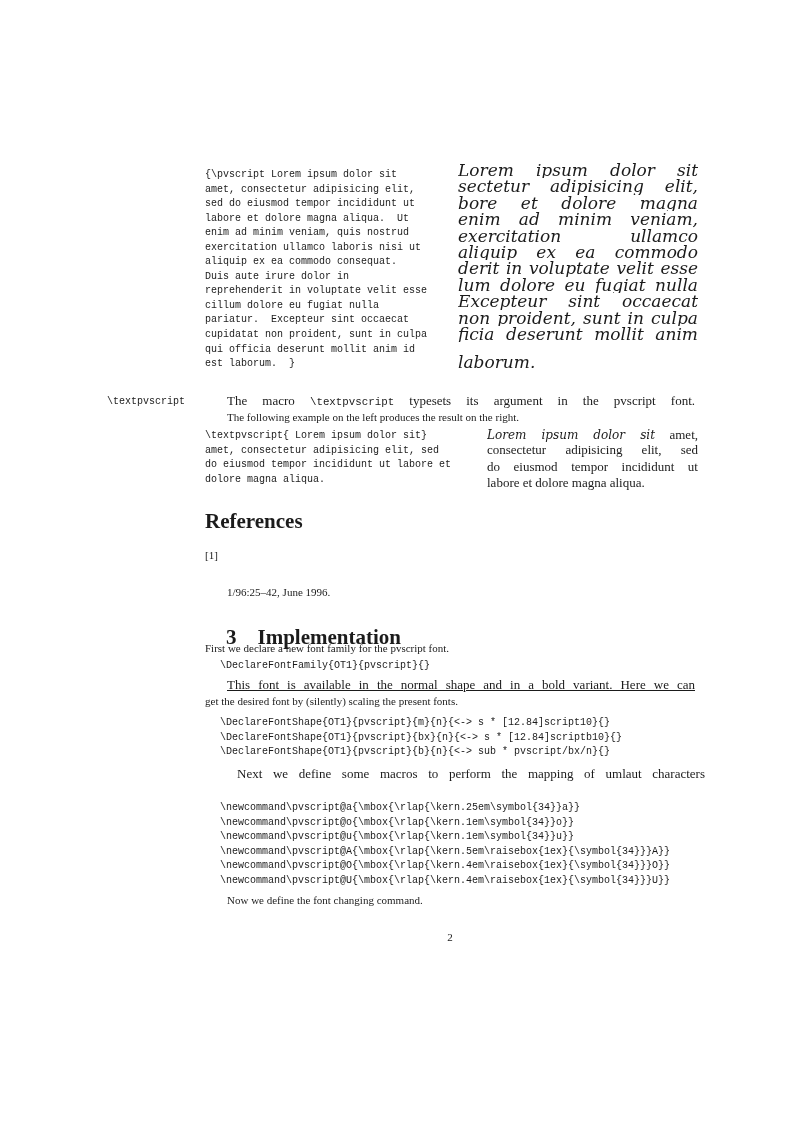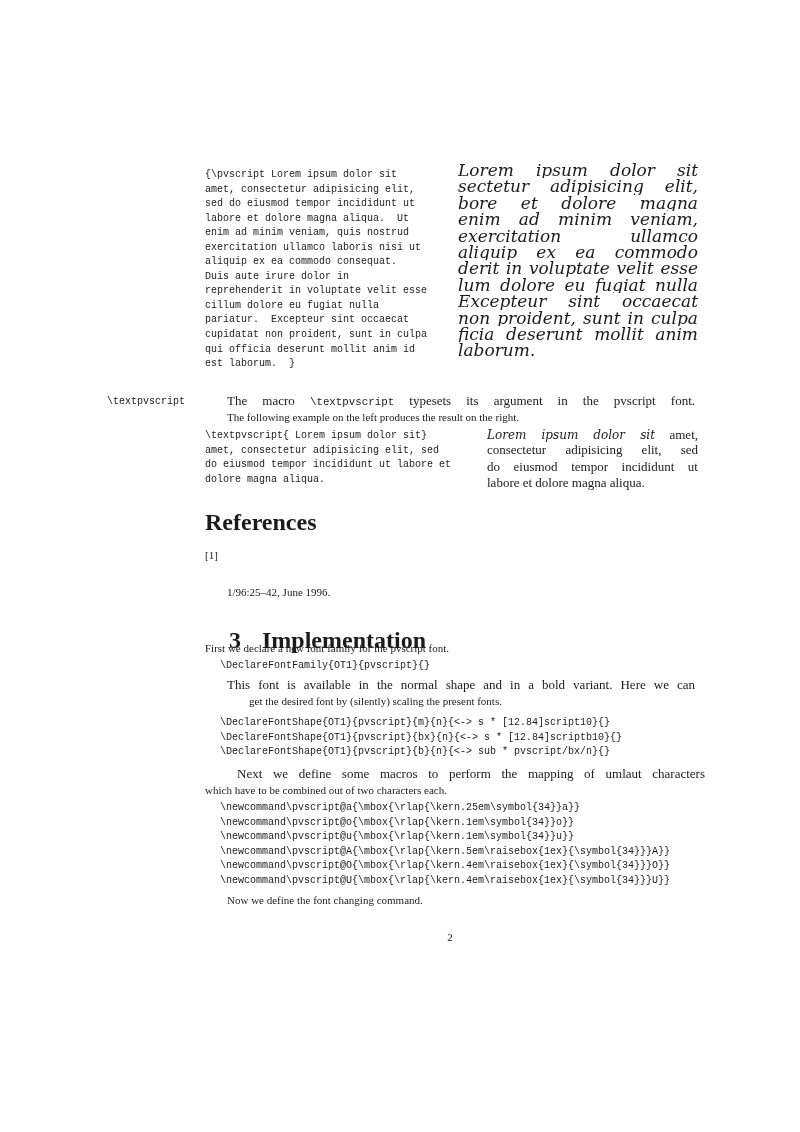--- a/index.html
+++ b/index.html
@@ -43,33 +43,33 @@
   .script-col .script-line {
     font-family: "DejaVu Serif", serif;
     font-style: italic;
     font-size: 17px;
     height: 16.4px;
     line-height: 16.4px;
     text-align: justify;
     text-align-last: justify;
     overflow: hidden;
   }
-  .script-col .script-line:last-child { text-align-last: left; }
+  .script-col .script-line:last-child { text-align-last: left; margin-top: 12px; }
   .jline { text-align: justify; text-align-last: justify; overflow: hidden; white-space: normal; }
   .rline { height: 16.4px; line-height: 16.4px; }
   .it { font-style: italic; }
   .tex-e {
     display: inline-block;
     font-size: 0.82em;
     transform: translateY(2.5px);
     margin: 0 -0.5px;
   }
   h2.heading {
     font-family: "Liberation Serif", serif;
-    font-size: 24px;
+    font-size: 21px;
     font-weight: bold;
     margin: 0;
     white-space: pre;
   }
   .sec-num { margin-right: 21px; }
   .page-number { width: 490px; text-align: center; }
 </style>
 </head>
 <body>
 
@@ -138,31 +138,30 @@
   <h2 class="heading abs" style="left:205px; top:600px;">
     <span class="sec-num">3</span><span>Implementation</span>
   </h2>
 
   <div class="abs serif" style="left:205px; top:640px;">First we declare a new font family for the pvscript font.</div>
 
   <div class="abs mono codeblock" style="left:220px; top:659px;">
       <div class="code-line">\DeclareFontFamily{OT1}{pvscript}{}</div>
     </div>
 
-  <div class="abs serif-wrap jline" style="left:227px; top:677px; width:468px; height:16px;">This font is available in the normal shape and in a bold variant. Here we can</div>
-  <div class="abs serif" style="left:205px; top:693px;margin-left:44px;">get the desired font by (silently) scaling the present fonts.</div>
+  <div class="abs serif-wrap jline" style="left:227px; top:677px; width:468px; height:16px;text-decoration:underline;">This font is available in the normal shape and in a bold variant. Here we can</div>
+  <div class="abs serif" style="left:205px; top:693px;">get the desired font by (silently) scaling the present fonts.</div>
 
   <div class="abs mono codeblock" style="left:220px; top:716px;">
       <div class="code-line">\DeclareFontShape{OT1}{pvscript}{m}{n}{&lt;-&gt; s * [12.84]script10}{}</div>
       <div class="code-line">\DeclareFontShape{OT1}{pvscript}{bx}{n}{&lt;-&gt; s * [12.84]scriptb10}{}</div>
       <div class="code-line">\DeclareFontShape{OT1}{pvscript}{b}{n}{&lt;-&gt; sub * pvscript/bx/n}{}</div>
     </div>
 
   <div class="abs serif-wrap jline" style="left:237px; top:766px; width:468px; height:16px;">Next we define some macros to perform the mapping of umlaut characters</div>
-  <div class="abs serif" style="left:205px; top:782px;">which have to be combined out of two characters each.</div>
 
   <div class="abs mono codeblock" style="left:220px; top:801px;">
       <div class="code-line">\newcommand\pvscript@a{\mbox{\rlap{\kern.25em\symbol{34}}a}}</div>
       <div class="code-line">\newcommand\pvscript@o{\mbox{\rlap{\kern.1em\symbol{34}}o}}</div>
       <div class="code-line">\newcommand\pvscript@u{\mbox{\rlap{\kern.1em\symbol{34}}u}}</div>
       <div class="code-line">\newcommand\pvscript@A{\mbox{\rlap{\kern.5em\raisebox{1ex}{\symbol{34}}}A}}</div>
       <div class="code-line">\newcommand\pvscript@O{\mbox{\rlap{\kern.4em\raisebox{1ex}{\symbol{34}}}O}}</div>
       <div class="code-line">\newcommand\pvscript@U{\mbox{\rlap{\kern.4em\raisebox{1ex}{\symbol{34}}}U}}</div>
     </div>
 

